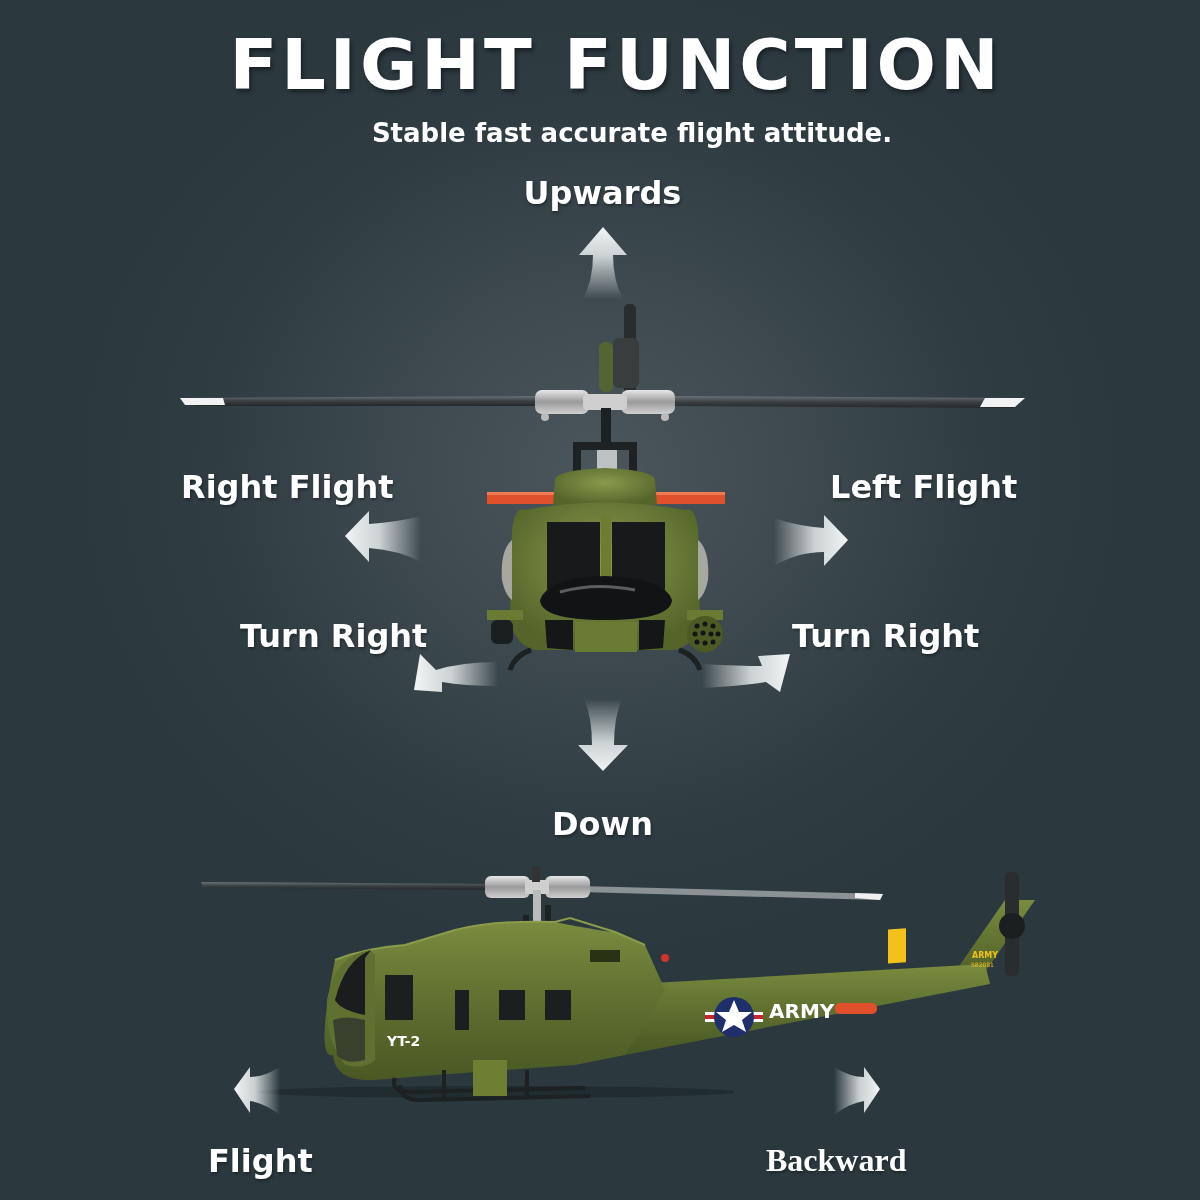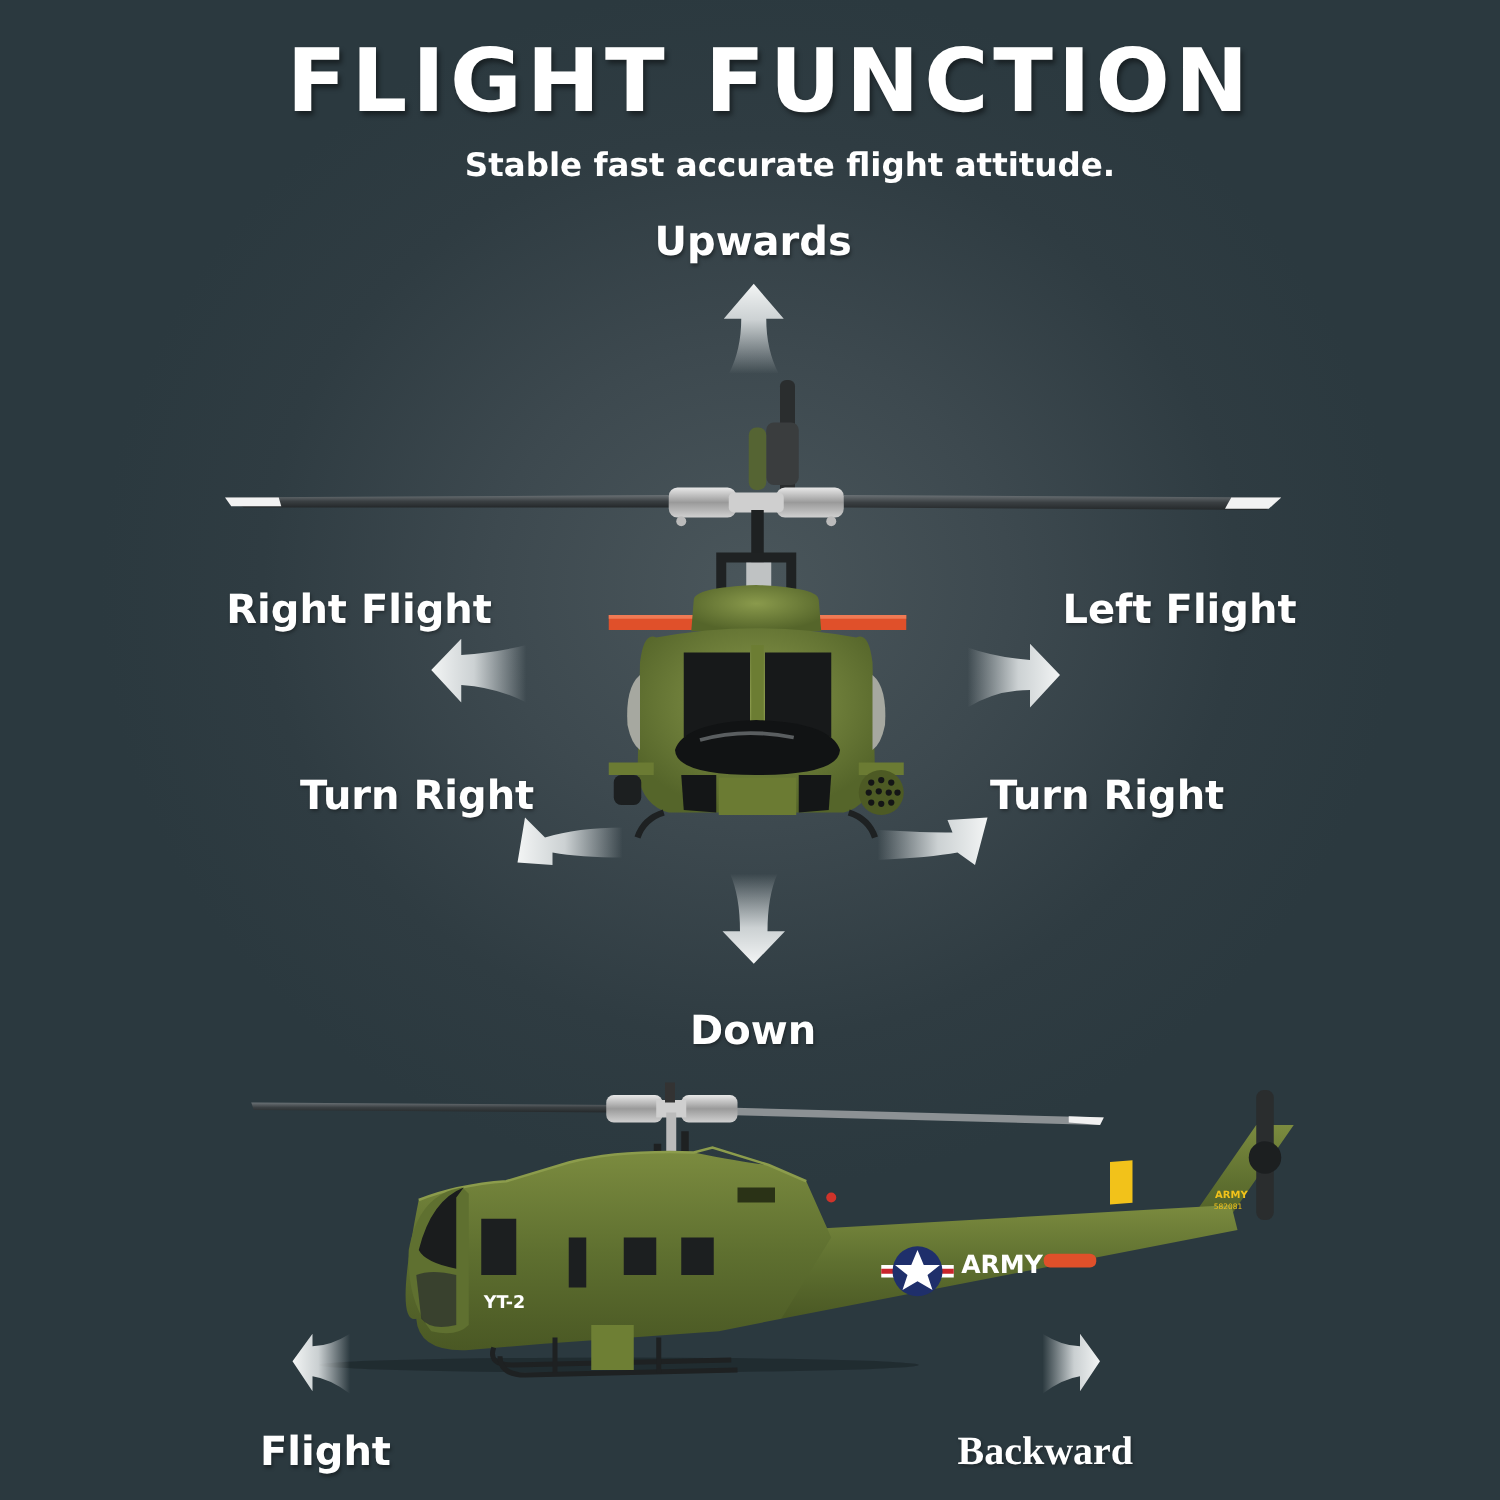--- a/index.html
+++ b/index.html
@@ -143,21 +143,21 @@
 
   <path d="M356 350 Q340 355 335 370" stroke="#1e2122" stroke-width="5" fill="none"></path>
   <path d="M504 350 Q520 355 525 370" stroke="#1e2122" stroke-width="5" fill="none"></path>
 </svg>
 
 <div class="abs label" style="left:181px;top:468px;">Right Flight</div>
 <svg style="left:343px;top:508px;" width="80" height="56" viewBox="0 0 80 56">
   <path d="M2 28 L26 3 L26 16 Q55 14 78 8 L78 54 Q55 42 26 40 L26 54 Z" fill="url(#gLeft)"></path>
 </svg>
 
-<div class="abs label" style="left:830px;top:468px;margin-left:20px;">Left Flight</div>
+<div class="abs label" style="left:830px;top:468px;">Left Flight</div>
 <svg style="left:772px;top:512px;" width="78" height="56" viewBox="0 0 78 56">
   <path d="M76 28 L52 3 L52 16 Q25 14 2 6 L2 54 Q25 40 52 40 L52 54 Z" fill="url(#gRight)"></path>
 </svg>
 
 <div class="abs label" style="left:240px;top:617px;">Turn Right</div>
 <svg style="left:412px;top:652px;" width="88" height="42" viewBox="0 0 88 42">
   <path d="M2 38 L8 2 L24 18 Q50 10 86 10 L86 34 Q52 34 30 30 L30 40 Z" fill="url(#gLeft)"></path>
 </svg>
 
 <div class="abs label" style="left:792px;top:617px;">Turn Right</div>

